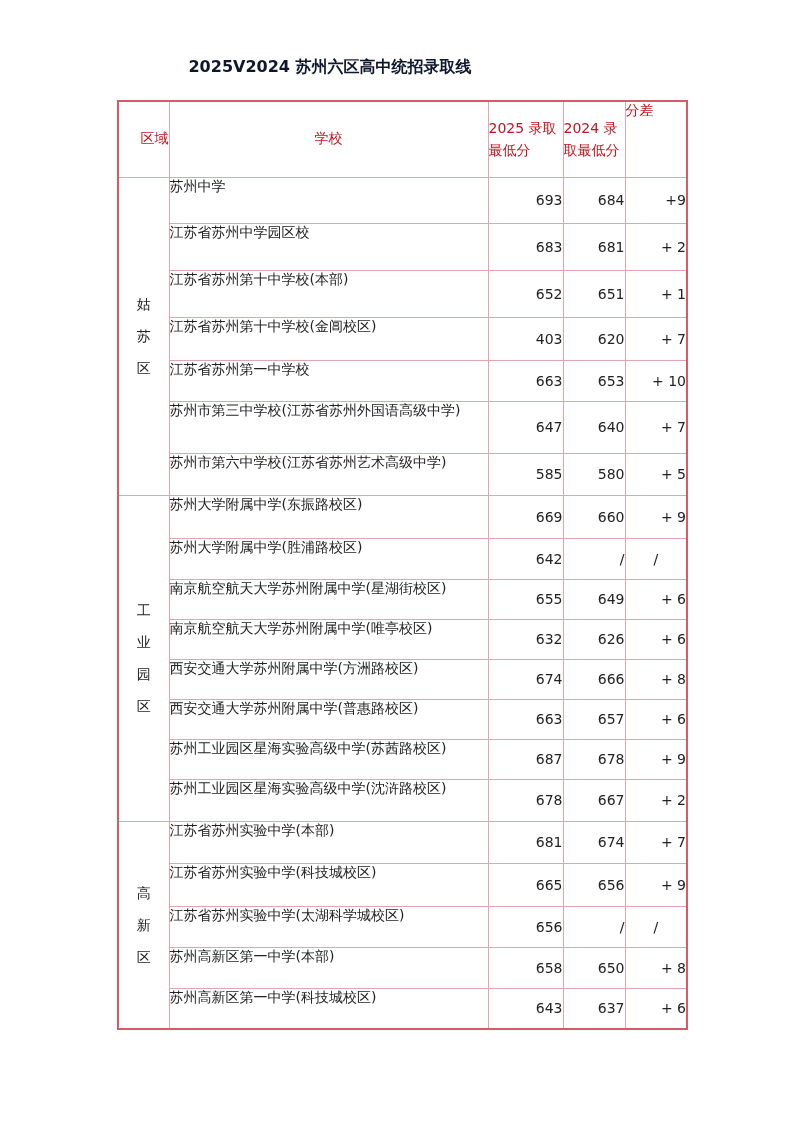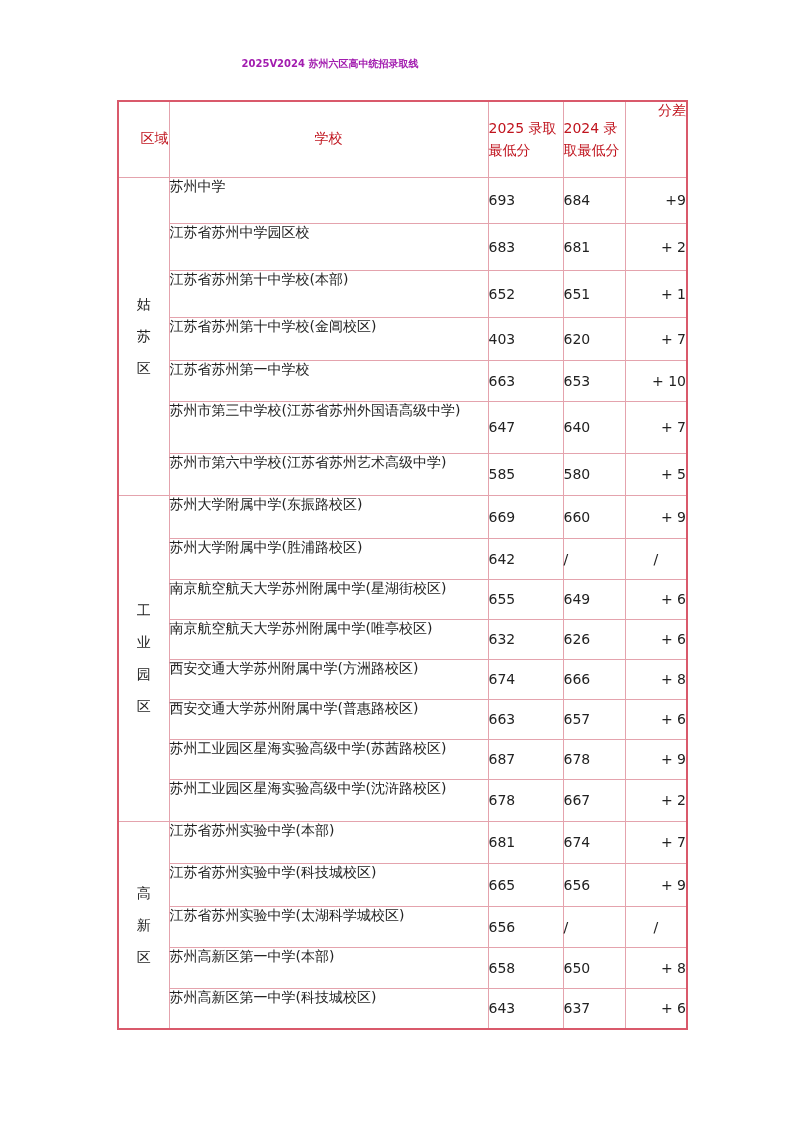--- a/index.html
+++ b/index.html
@@ -1,27 +1,27 @@
 <!DOCTYPE html>
 <html><head>
 <meta charset="utf-8">
 <style>
   html, body { margin: 0; padding: 0; background: #ffffff; }
   body { width: 800px; height: 1131px; position: relative; font-family: "DejaVu Sans", "Liberation Sans", sans-serif; color: #222; }
-  .title { position: absolute; top: 57px; left: 0; width: 660px; text-align: center; font-size: 10px; font-weight: bold; color: #a21caf; }
+  .title { position: absolute; top: 57px; left: 0; width: 660px; text-align: center; font-size: 16px; font-weight: bold; color: #0f172a; }
   table.score { position: absolute; top: 100px; left: 117px; width: 569px; border-collapse: collapse; border: 2px solid #d9596b; table-layout: fixed; }
   table.score td, table.score th { border: 1px solid #e4a3ad; font-size: 14px; font-weight: normal; padding: 0; }
   th { color: #c0141e; }
   th.region-h { text-align: right; font-size: 15px; }
   th.school-h { text-align: center; font-size: 15px; }
   th.num-h { text-align: left; font-size: 14.5px; line-height: 22px; padding-left: 2px; vertical-align: middle; }
-  th.diff-h { text-align: right; vertical-align: top; padding-top: 18px; font-size: 15px; margin-left: 30px; }
+  th.diff-h { text-align: left; vertical-align: top; padding-top: 18px; font-size: 15px; margin-left: 30px; }
   td.region { text-align: center; vertical-align: middle; font-size: 15px; line-height: 32px; }
   td.school { padding-left: 6px; vertical-align: top; padding-top: 14px; white-space: nowrap; overflow: visible; }
-  td.num { text-align: left; vertical-align: middle; }
+  td.num { text-align: right; vertical-align: middle; }
   td.diff { text-align: right; padding-right: 10px; vertical-align: middle; }
   td.diff.slash { text-align: center; padding-right: 0; }
 </style>
 </head>
 <body>
 
 <div class="title">2025V2024 苏州六区高中统招录取线</div>
 
 <table class="score">
   <colgroup>

